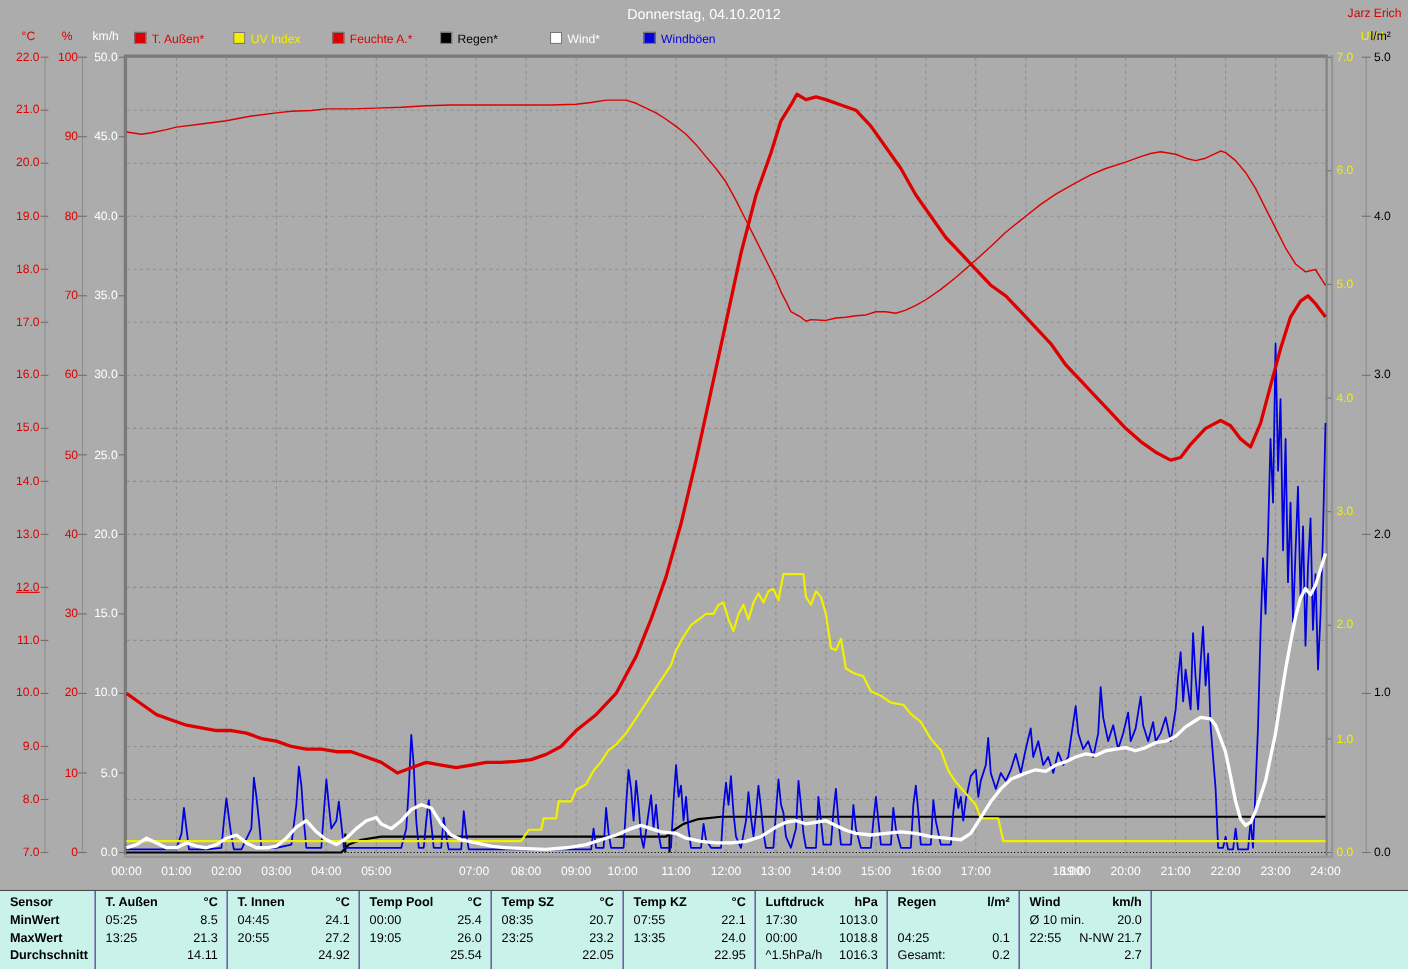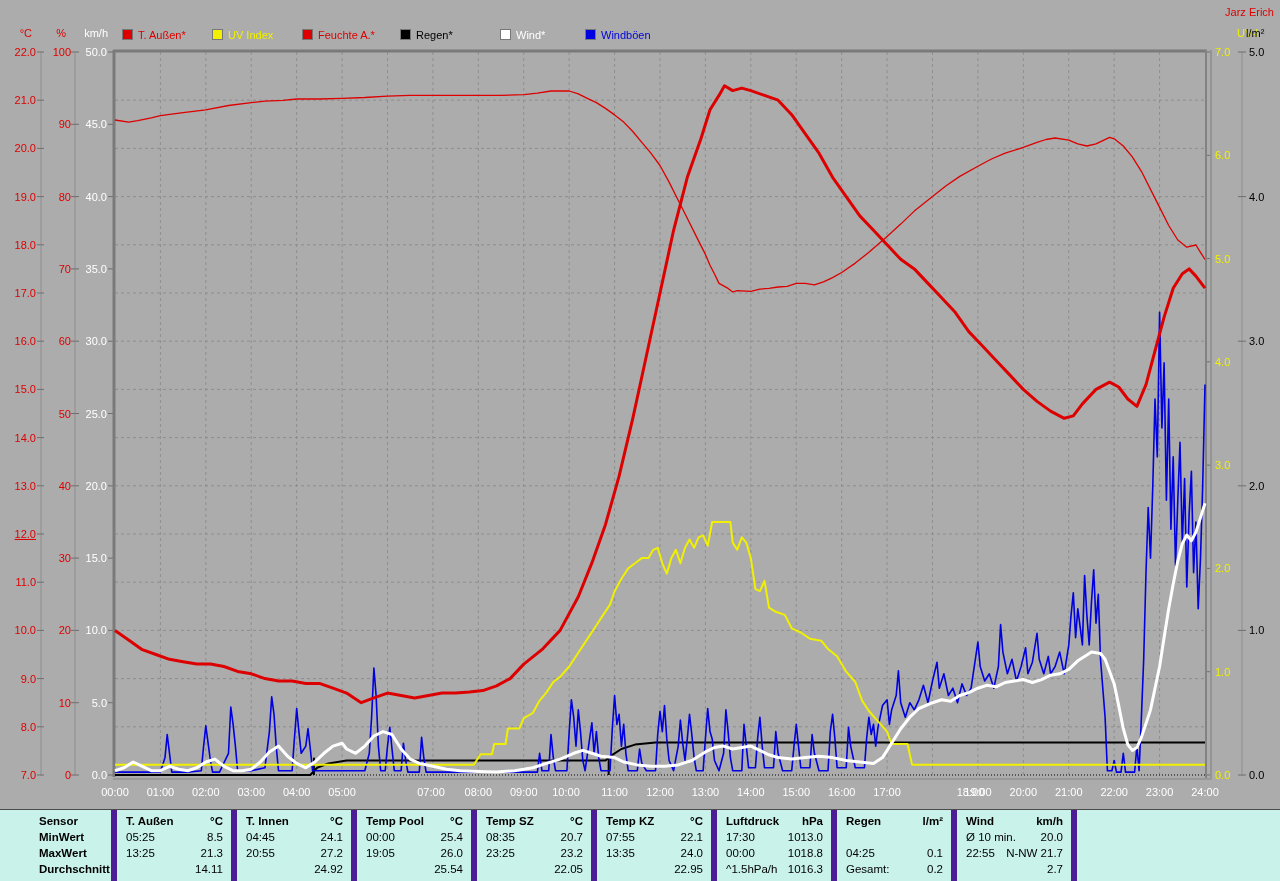--- a/index.html
+++ b/index.html
@@ -20,28 +20,29 @@
   #chart-area svg{position:absolute;top:0;left:0;}
   .ytick{position:absolute;height:12px;line-height:12px;font-size:11px;white-space:nowrap;}
   .yt-temp{left:6px;width:30px;text-align:right;color:#dd0000;}
   .yt-hum{left:44px;width:27px;text-align:right;color:#dd0000;}
   .yt-wind{left:76px;width:31px;text-align:right;color:#ffffff;}
   .yt-uv{left:1215px;width:34px;text-align:left;color:#f0f000;}
   .yt-rain{left:1249px;width:34px;text-align:left;color:#000000;}
   .xtick{position:absolute;top:786px;width:36px;text-align:center;color:#ffffff;font-size:11px;}
   #stats-table{position:absolute;top:809px;left:0;width:1280px;height:72px;background:#c9f2ea;
     border-top:1px solid #4a4a4a;box-sizing:border-box;font-size:11.5px;color:#000;}
-  .tcol{position:absolute;top:0;height:71px;box-sizing:border-box;border-right:6px solid #4c1d95;padding-top:3px;margin-left:30px;}
+  .tcol{position:absolute;top:0;height:71px;box-sizing:border-box;border-right:1px solid #4c1d95;padding-top:3px;}
   .tcell{height:16px;line-height:16px;display:flex;justify-content:space-between;padding:0 8px 0 9px;white-space:nowrap;}
   .tbold{font-weight:bold;}
 </style>
 </head>
 <body>
 
 <div class="screen">
+  <div class="title">Donnerstag, 04.10.2012</div>
   <div class="watermark">Jarz Erich</div>
 
   <div class="legend">
     <div class="legend-item" style="left:122px"><span class="swatch" style="background: rgb(221, 0, 0);"></span><span style="color: rgb(221, 0, 0);">T. Außen*</span></div>
     <div class="legend-item" style="left:212px"><span class="swatch" style="background: rgb(240, 240, 0);"></span><span style="color: rgb(240, 240, 0);">UV Index</span></div>
     <div class="legend-item" style="left:302px"><span class="swatch" style="background: rgb(221, 0, 0);"></span><span style="color: rgb(221, 0, 0);">Feuchte A.*</span></div>
     <div class="legend-item" style="left:400px"><span class="swatch" style="background: rgb(0, 0, 0);"></span><span style="color: rgb(0, 0, 0);">Regen*</span></div>
     <div class="legend-item" style="left:500px"><span class="swatch" style="background: rgb(255, 255, 255);"></span><span style="color: rgb(255, 255, 255);">Wind*</span></div>
     <div class="legend-item" style="left:585px"><span class="swatch" style="background: rgb(0, 0, 224);"></span><span style="color: rgb(0, 0, 224);">Windböen</span></div>
   </div>

